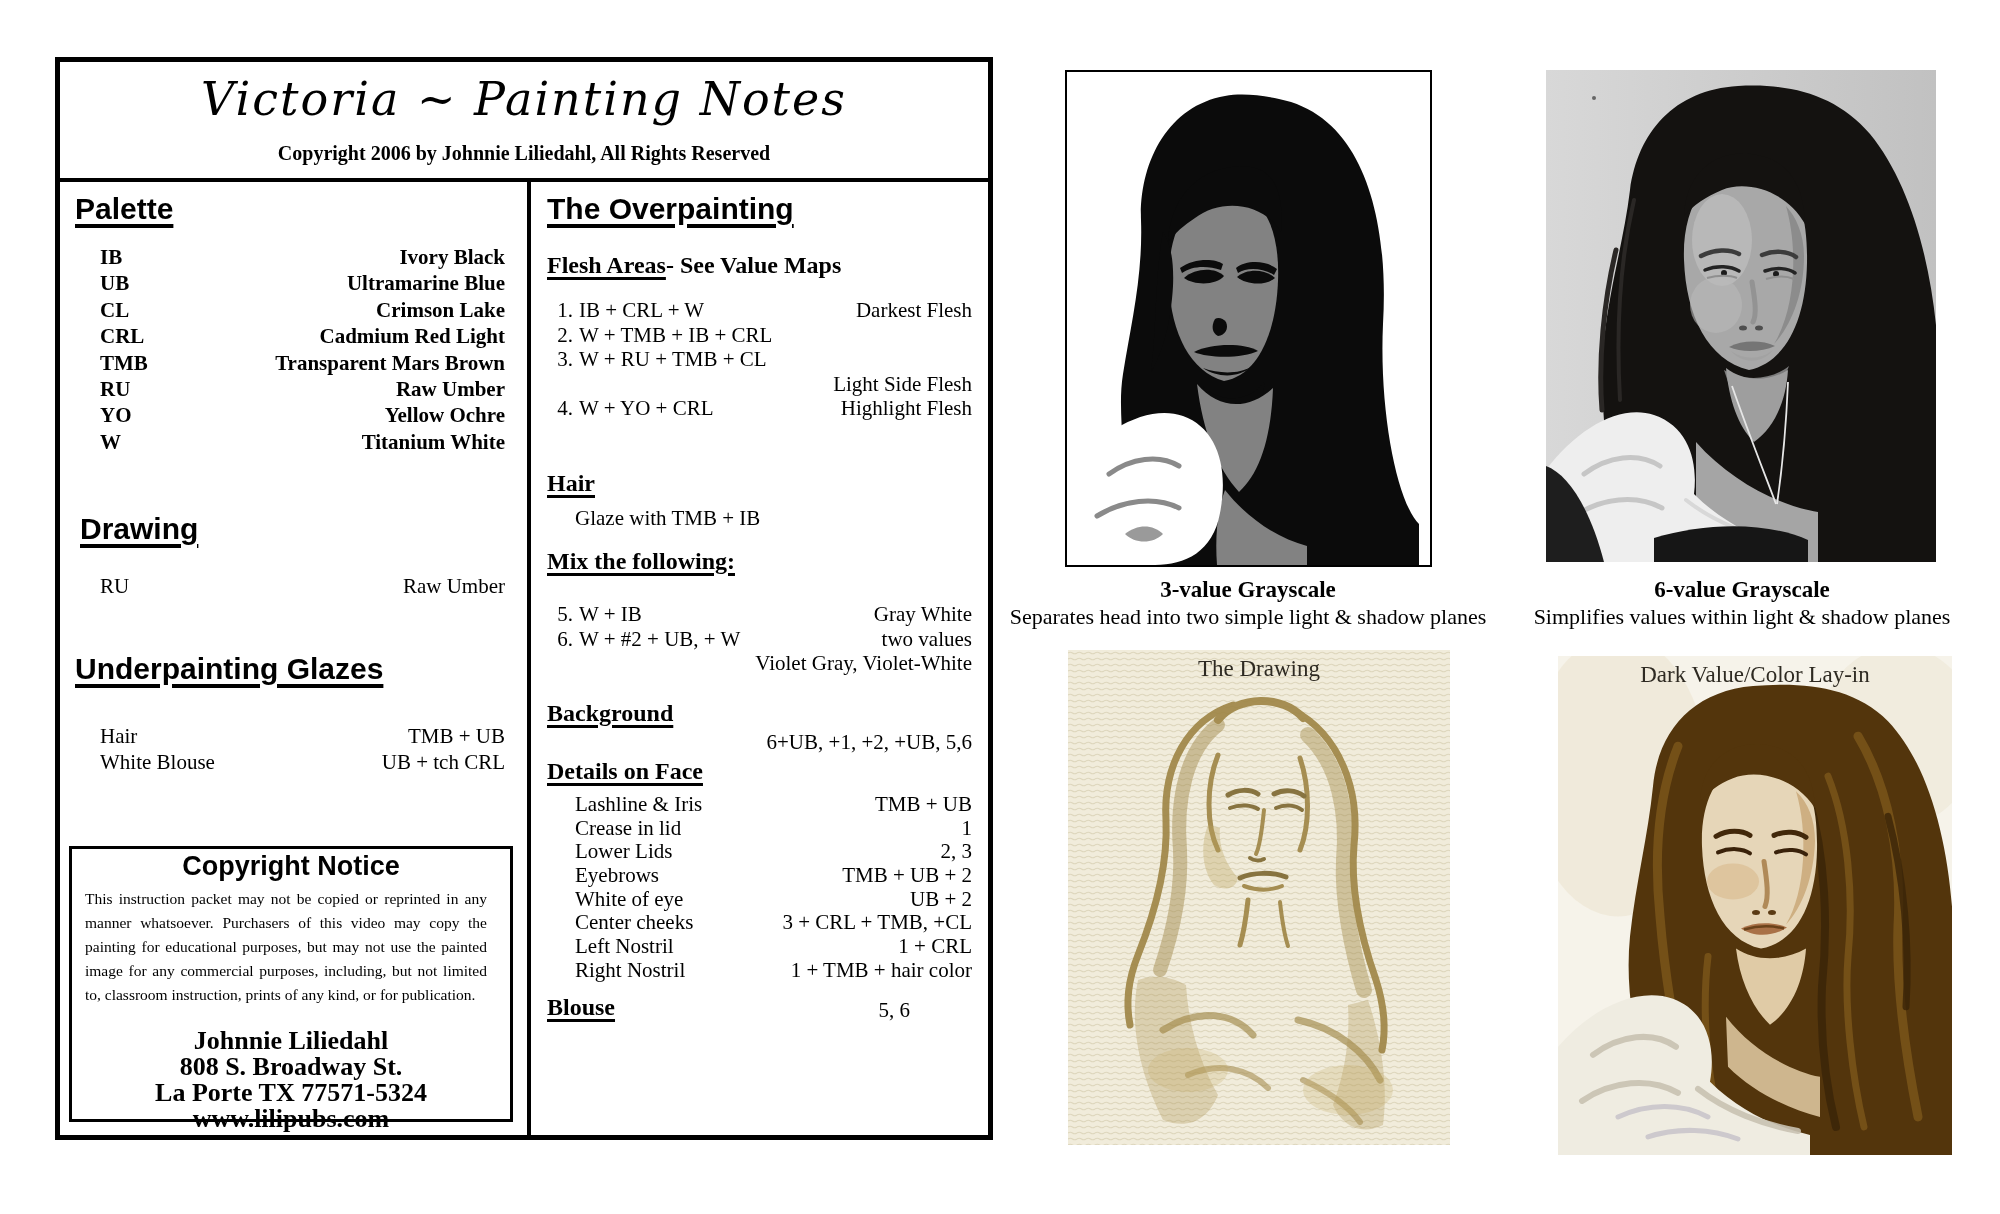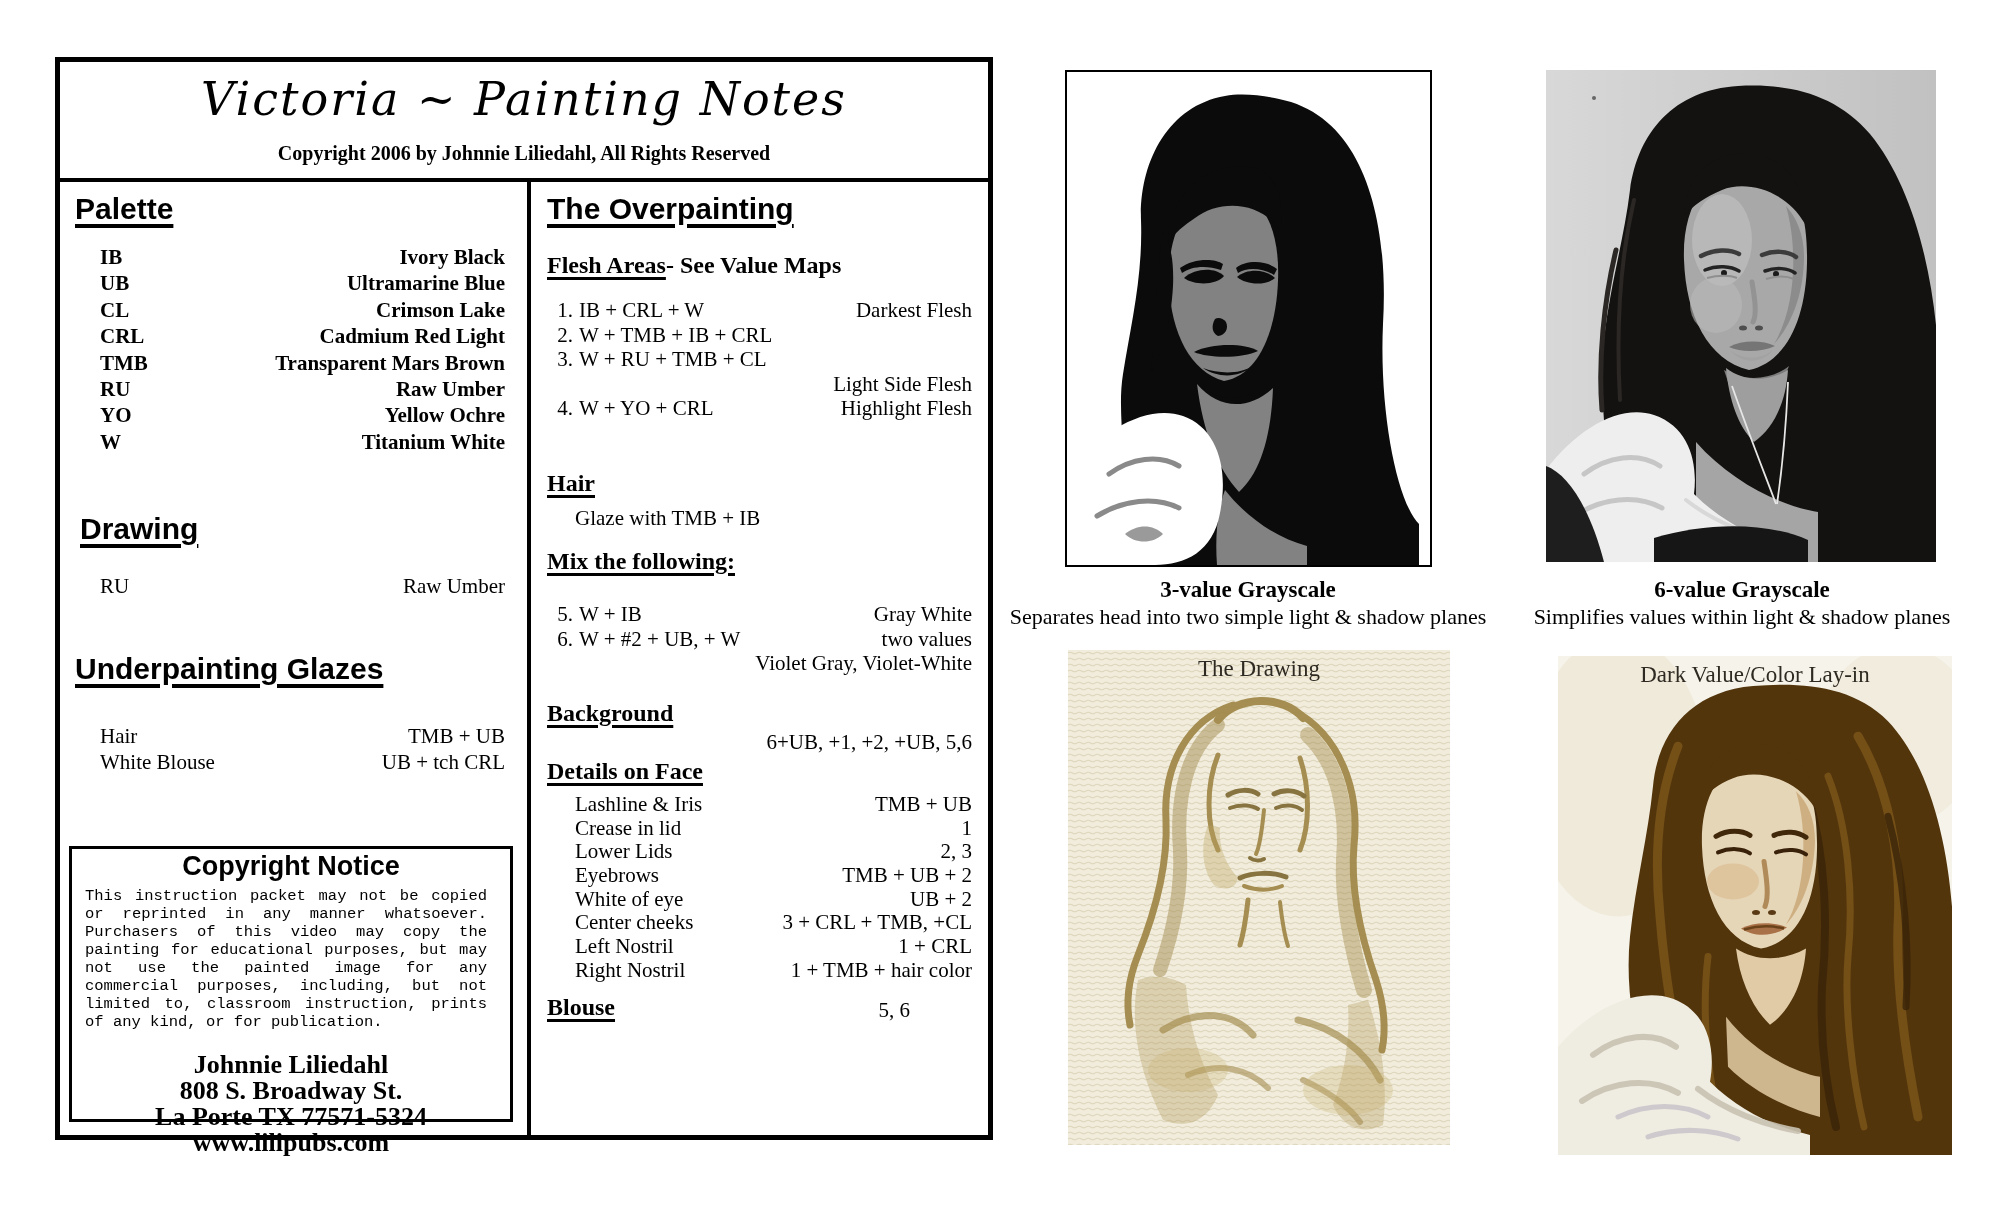--- a/index.html
+++ b/index.html
@@ -30,21 +30,21 @@
   .detline{display:flex;justify-content:space-between;height:23.7px;}
   .detline .lbl{padding-left:28px;}
 
   .flesh-head-rest{text-decoration:none;}
   .plain{position:absolute;font-size:21px;}
   .r-align{text-align:right;}
 
   
   .cbox{position:absolute;left:9px;top:784px;width:444px;height:276px;border:3px solid #000;box-sizing:border-box;}
   .cbox-h{margin-top:2px;text-align:center;font-family:"Liberation Sans",sans-serif;font-weight:bold;font-size:27px;}
-  .cbox-p{margin:5px 23px 0 13px;font-family:Liberation Mono, monospace;font-size:15.5px;line-height:18px;text-align:justify;}
+  .cbox-p{margin:5px 23px 0 13px;font-family:Liberation Serif, serif;font-size:15.5px;line-height:24px;text-align:justify;}
   .cbox-contact{margin-top:21px;text-align:center;font-weight:bold;font-size:26px;line-height:26px;}
 
   
   .fig{position:absolute;}
   .fig svg{display:block;width:100%;height:100%;}
   .photo1{left:1065px;top:70px;width:363px;height:493px;border:2px solid #000;}
   .photo2{left:1546px;top:70px;width:390px;height:492px;}
   .paint1{left:1068px;top:650px;width:382px;height:495px;}
   .paint2{left:1546px;top:644px;width:394px;height:499px;}
   .figcap{position:absolute;width:500px;text-align:center;font-size:22px;line-height:27px;}

